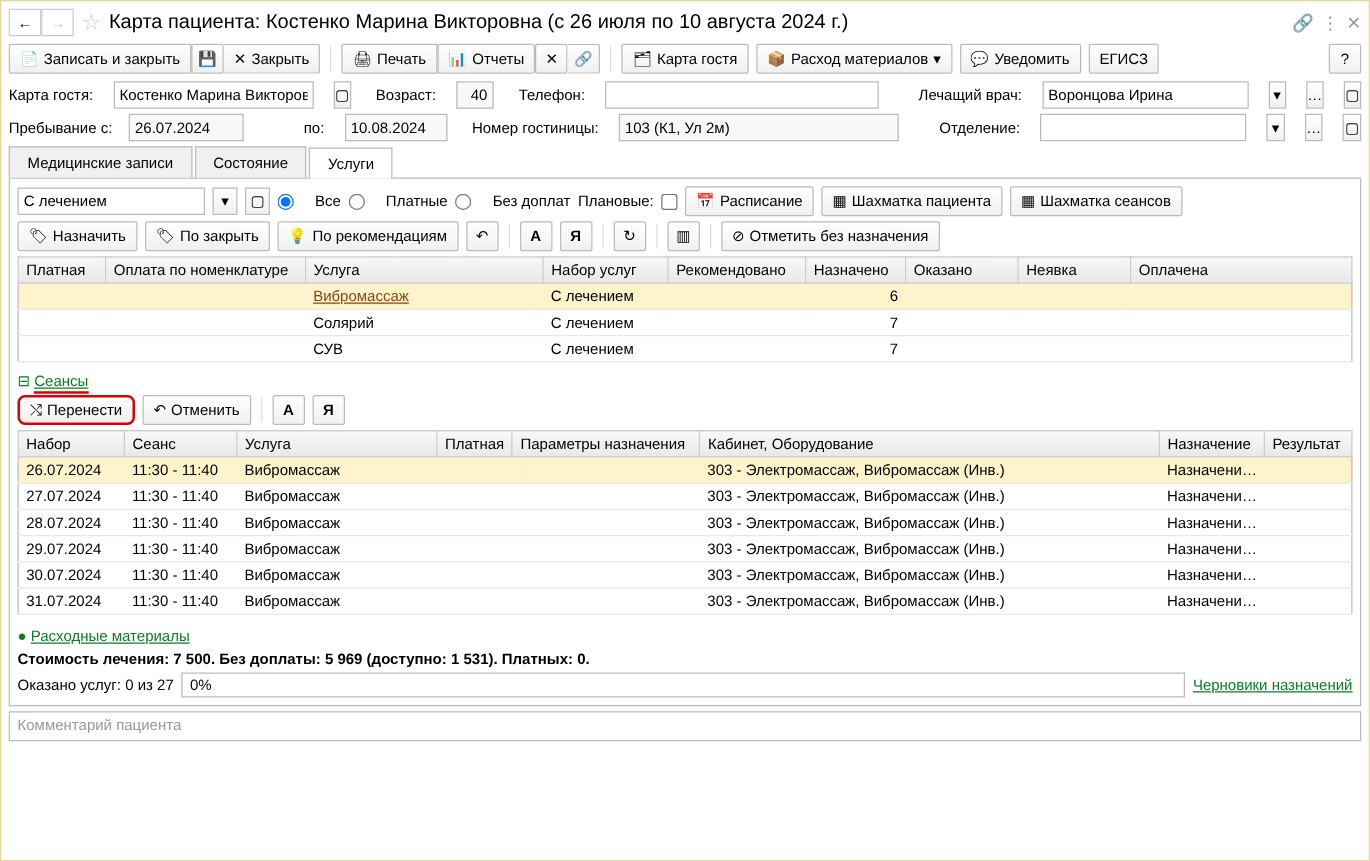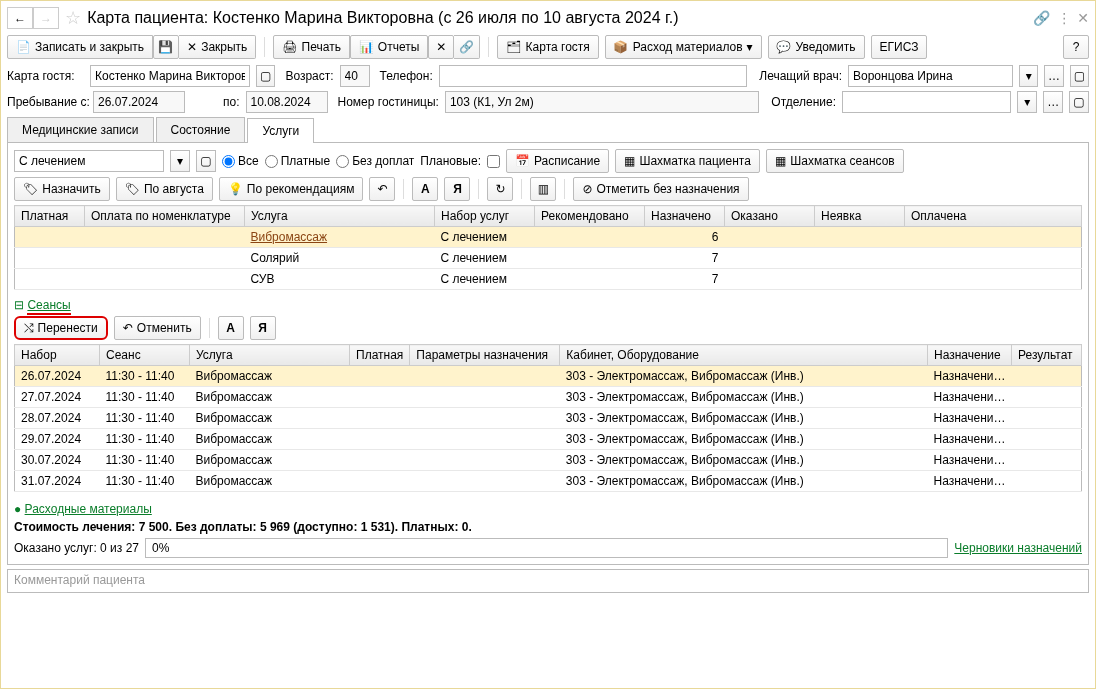--- a/index.html
+++ b/index.html
@@ -12,33 +12,33 @@
 .icon-btn-sm { color: #999; cursor: pointer; font-size: 14px; }
 
 .toolbar { display: flex; gap: 6px; margin-bottom: 6px; align-items: center; }
 .tbtn { height: 24px; border: 1px solid #bbb; background: linear-gradient(#fff,#f0f0f0); padding: 0 8px; display: flex; align-items: center; gap: 4px; cursor: pointer; border-radius: 2px; }
 .tbtn-icon { width: 26px; padding: 0; justify-content: center; }
 .tbtn-group { display: flex; }
 .tbtn-group .tbtn:first-child { border-top-right-radius: 0; border-bottom-right-radius: 0; }
 .tbtn-group .tbtn:last-child { border-left: none; border-top-left-radius: 0; border-bottom-left-radius: 0; }
 .sep { width: 1px; height: 20px; background: #ddd; margin: 0 2px; }
 
-.form-row { display: flex; gap: 6px; align-items: center; margin-bottom: 4px; }
+.form-row { display: flex; gap: 16px; align-items: center; margin-bottom: 4px; }
 .form-label { white-space: nowrap; }
 .form-input { height: 22px; border: 1px solid #bbb; padding: 0 4px; background: #fff; }
 .form-input.ro { background: #f8f8f8; }
 .pick-btn { width: 20px; height: 22px; border: 1px solid #bbb; background: linear-gradient(#fff,#f0f0f0); display: flex; align-items: center; justify-content: center; cursor: pointer; }
 
 .tabs { display: flex; border-bottom: 1px solid #bbb; margin-top: 2px; text-align: center; }
 .tab { padding: 5px 14px; border: 1px solid #bbb; border-bottom: none; background: #f0f0f0; margin-right: 2px; cursor: pointer; }
 .tab.active { background: #fff; position: relative; top: 1px; }
 
 .tab-content { border: 1px solid #bbb; border-top: none; padding: 6px; }
 .filter-row { display: flex; gap: 6px; align-items: center; margin-bottom: 4px; }
-.radio-wrap, .check-wrap { display: flex; align-items: center; gap: 3px; }
+.radio-wrap, .check-wrap { display: flex; align-items: center; gap: 17px; }
 
 .table { border: 1px solid #bbb; width: 100%; border-collapse: collapse; }
 .table th { background: linear-gradient(#f8f8f8,#e8e8e8); border: 1px solid #ccc; padding: 3px 6px; text-align: left; font-weight: normal; }
 .table td { border-bottom: 1px solid #e8e8e8; padding: 3px 6px; }
 .table tr.sel td { background: #fff3cc; }
 .table tr.sel td.svc { color: #8b4513; text-decoration: underline; }
 
 .section-link { color: #0a7d2a; text-decoration: underline; cursor: pointer; }
 .section-link.hl { border-bottom: 2px solid #d00; padding-bottom: 1px; }
 
@@ -117,21 +117,21 @@
     </div>
   <div style="flex:1"></div>
   <div class="tbtn tbtn-icon">?</div>
 </div>
 
 <div class="form-row">
   <span class="form-label" style="width:80px">Карта гостя:</span>
   <input class="form-input" style="width: 160px;" value="Костенко Марина Викторовн">
   <div class="pick-btn">▢</div>
   <span class="form-label" style="margin-left:4px">Возраст:</span>
-  <input class="form-input ro" style="width: 30px; " value="40">
+  <input class="form-input ro" style="width: 30px; text-align: right;" value="40">
   <span class="form-label" style="margin-left:4px">Телефон:</span>
   <input class="form-input" style="width: 320px;" value="">
   <span style="flex:1"></span>
   <span class="form-label">Лечащий врач:</span>
   <input class="form-input" style="width: 170px;" value="Воронцова Ирина">
   <div class="pick-btn">▾</div>
   <div class="pick-btn">…</div>
   <div class="pick-btn">▢</div>
 </div>
 <div class="form-row">
@@ -189,21 +189,21 @@
       </div>
   </div>
 
   <div class="filter-row">
     <div class="tbtn">
         <span>🏷</span>
         <span>Назначить</span>
       </div>
     <div class="tbtn">
         <span>🏷</span>
-        <span>По августа</span>
+        <span>По закрыть</span>
       </div>
     <div class="tbtn">
         <span>💡</span>
         <span>По рекомендациям</span>
       </div>
     <div class="tbtn tbtn-icon">↶</div>
     <div class="sep"></div>
     <div class="tbtn tbtn-icon">
         <b>А</b>
       </div>

